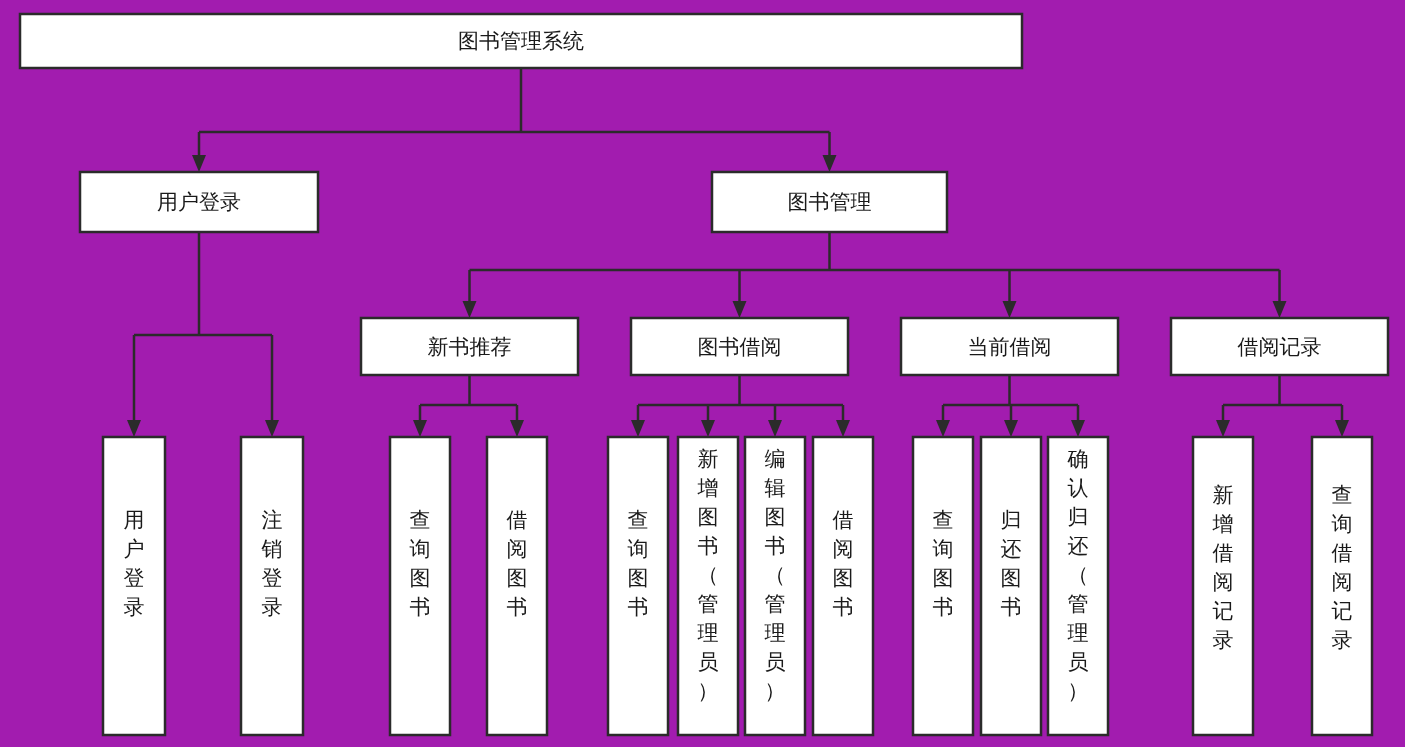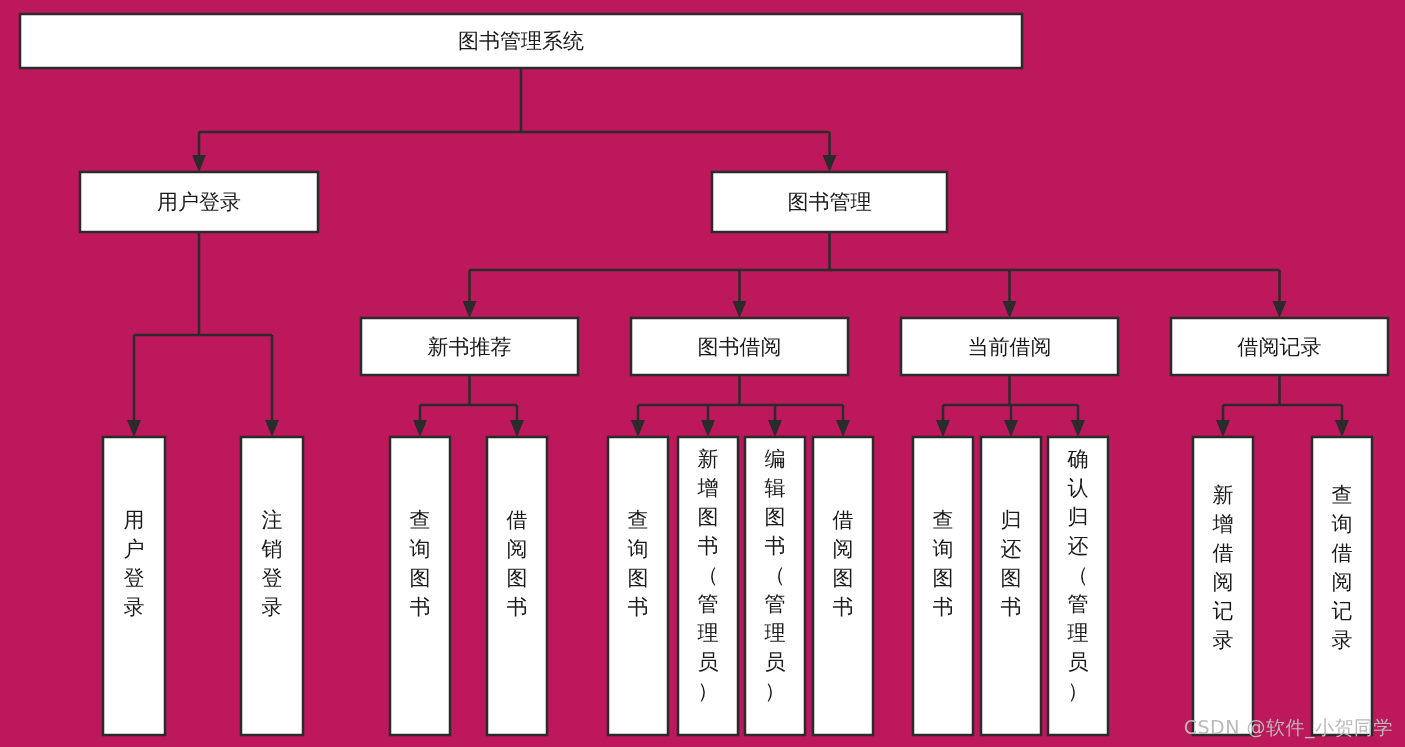--- a/index.html
+++ b/index.html
@@ -10,21 +10,21 @@
   body {
     width: 1405px;
     height: 747px;
     overflow: hidden;
     font-family: "DejaVu Sans", "Liberation Sans", sans-serif;
   }
   #diagram-root {
     position: relative;
     width: 1405px;
     height: 747px;
-    background: #be185d;
+    background: #a21caf;
   }
   svg#tree-svg {
     position: absolute;
     left: 0;
     top: 0;
     width: 1405px;
     height: 747px;
     display: block;
   }
   .node-box {
@@ -202,14 +202,13 @@
         <g>
           <rect x="1193" y="437" width="60" height="298" class="node-box"></rect>
           <text class="node-label-vertical" x="1223" y="0"><tspan x="1223" y="502.48">新</tspan><tspan x="1223" y="531.48">增</tspan><tspan x="1223" y="560.48">借</tspan><tspan x="1223" y="589.48">阅</tspan><tspan x="1223" y="618.48">记</tspan><tspan x="1223" y="647.48">录</tspan></text>
         </g>
         <g>
           <rect x="1312" y="437" width="60" height="298" class="node-box"></rect>
           <text class="node-label-vertical" x="1342" y="0"><tspan x="1342" y="502.48">查</tspan><tspan x="1342" y="531.48">询</tspan><tspan x="1342" y="560.48">借</tspan><tspan x="1342" y="589.48">阅</tspan><tspan x="1342" y="618.48">记</tspan><tspan x="1342" y="647.48">录</tspan></text>
         </g>
       </g>
   </svg>
-  <div class="watermark">CSDN @软件_小贺同学</div>
 </div>
 
 </body></html>

